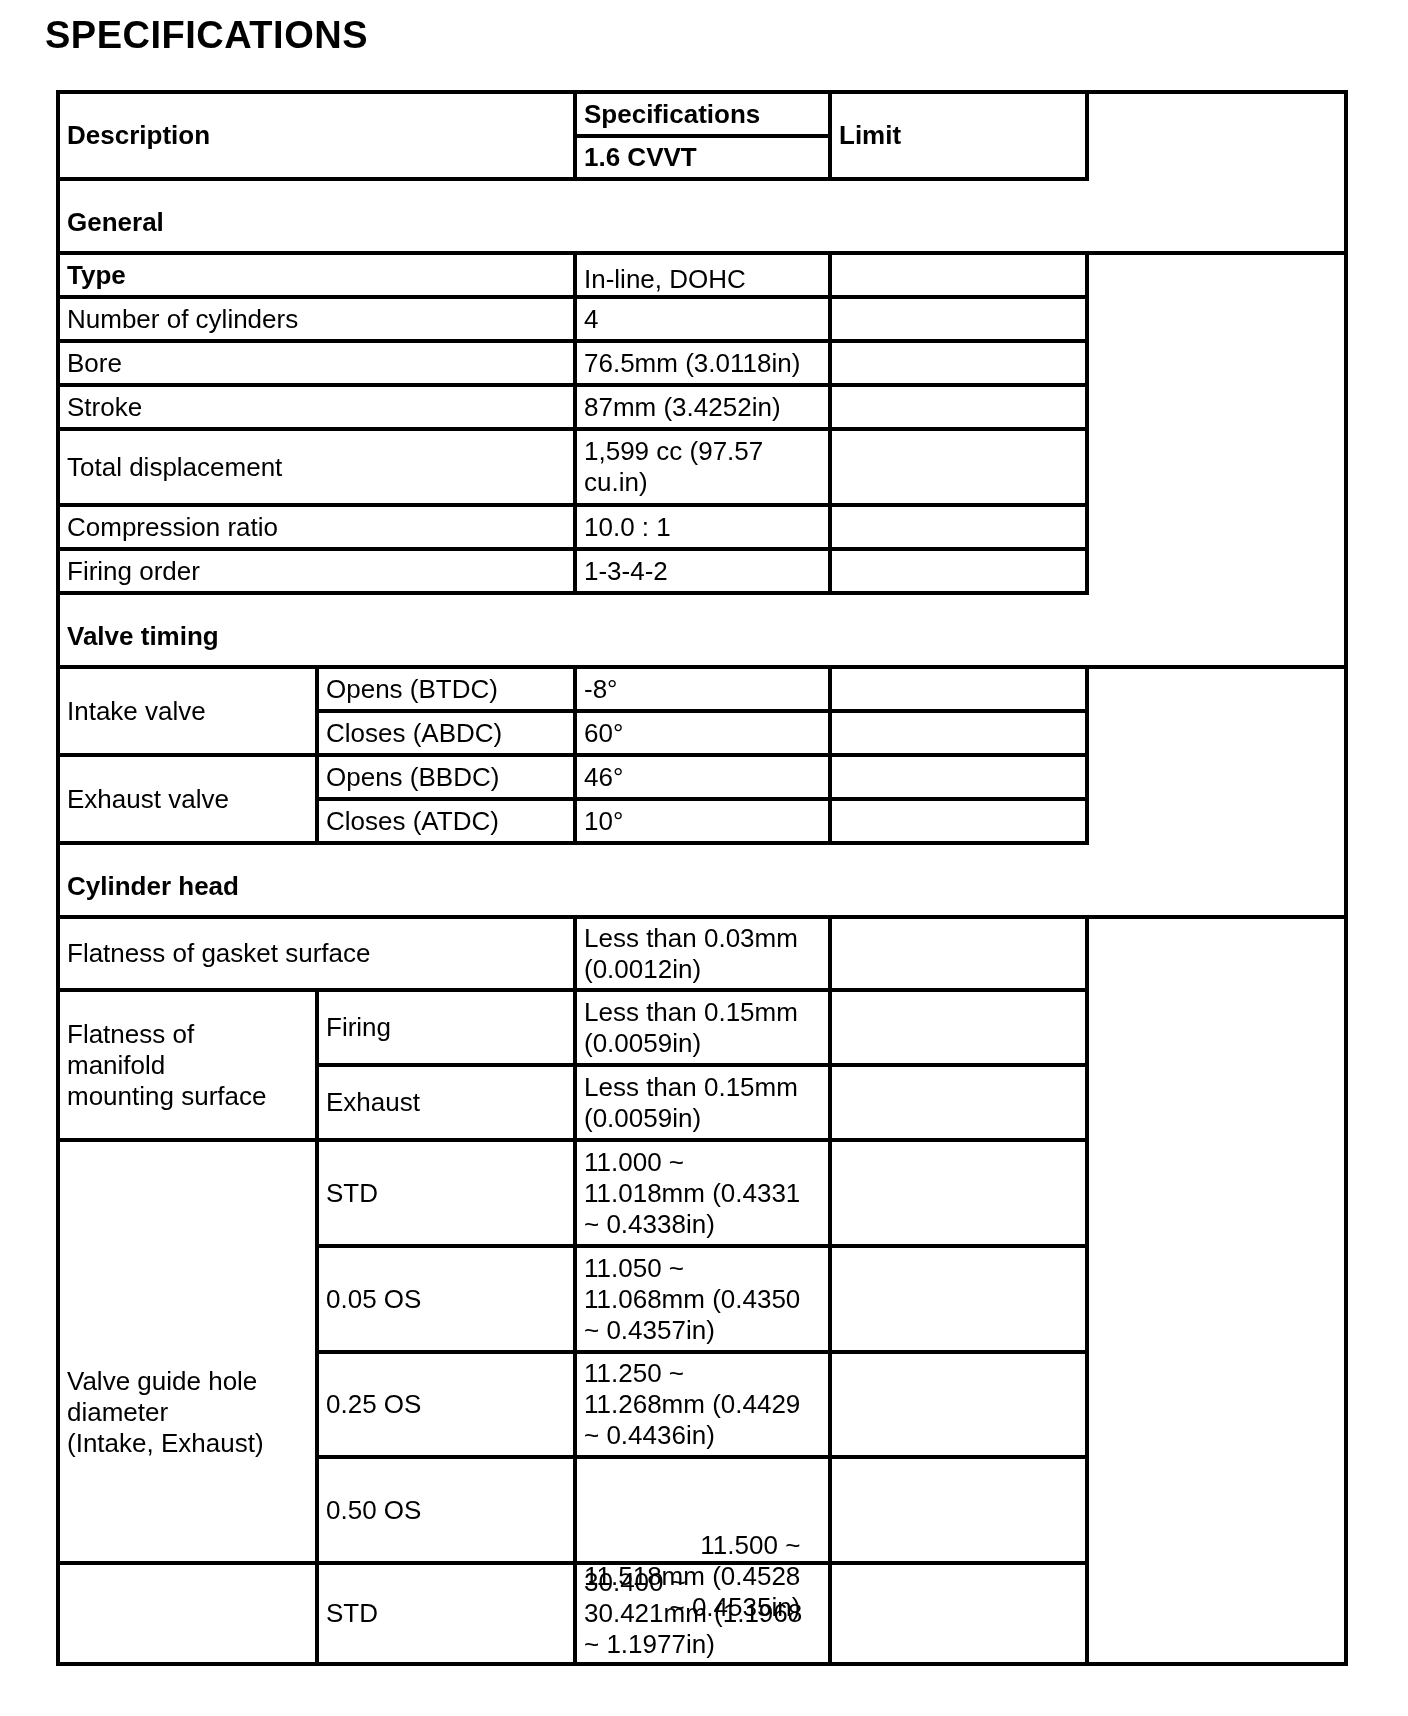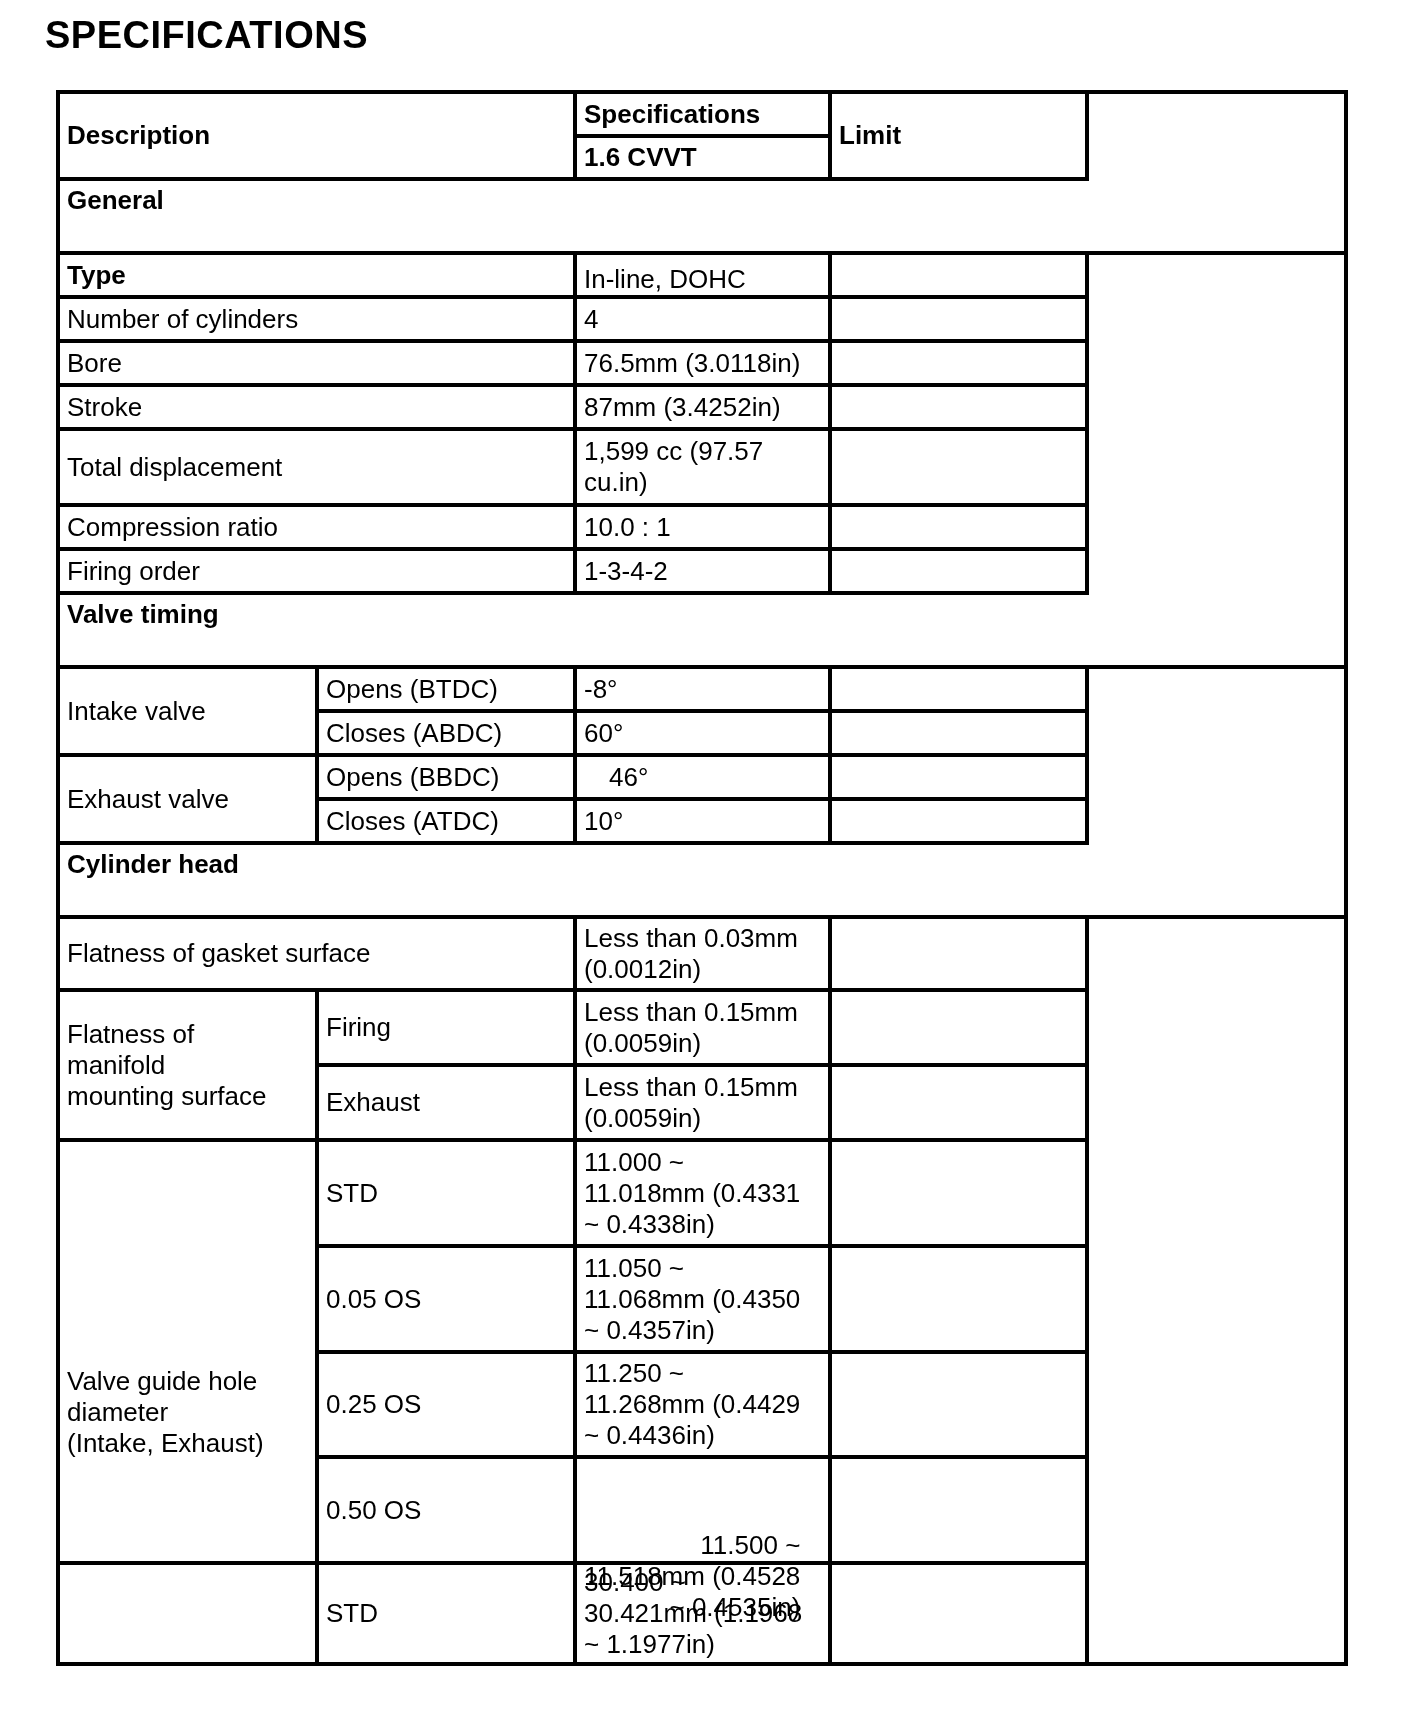--- a/index.html
+++ b/index.html
@@ -5,21 +5,21 @@
   html, body { margin:0; padding:0; background:#ffffff; }
   body { width:1408px; height:1716px; position:relative; overflow:hidden;
          font-family:"Liberation Sans", sans-serif; color:#000; }
   .title { position:absolute; left:45px; top:14px; font-size:38px; font-weight:bold; letter-spacing:0.5px; }
   .ln { position:absolute; background:#000; }
   .h { height:4px; }
   .v { width:4px; }
   .cell { position:absolute; display:flex; align-items:center; padding-left:7px;
           font-size:26px; line-height:31px; box-sizing:border-box; white-space:pre-line; }
   .bold { font-weight:bold; }
-  .top { align-items:flex-start; padding-top:4px; }
+  .top { align-items:flex-start; padding-top:26px; }
 </style>
 </head>
 <body>
 
 <div class="title">SPECIFICATIONS</div>
 
 <div id="table">
     <div class="ln h" style="left: 56px; width: 1292px; top: 90px;"></div>
     <div class="ln v" style="left: 56px; top: 90px; height: 1576px;"></div>
     <div class="ln v" style="left: 1344px; top: 90px; height: 1576px;"></div>
@@ -73,21 +73,21 @@
     <div class="cell" style="left: 60px; width: 255px; top: 757px; height: 84px;">Exhaust valve</div>
     <div class="cell" style="left: 319px; width: 218px; top: 669px; height: 40px;">Opens (BTDC)</div>
     <div class="cell" style="left: 577px; width: 251px; top: 669px; height: 40px;">-8°</div>
     <div class="cell" style="left: 832px; width: 253px; top: 669px; height: 40px;"></div>
     <div class="ln h" style="left: 315px; width: 774px; top: 709px;"></div>
     <div class="cell" style="left: 319px; width: 254px; top: 713px; height: 40px;">Closes (ABDC)</div>
     <div class="cell" style="left: 577px; width: 251px; top: 713px; height: 40px;">60°</div>
     <div class="cell" style="left: 832px; width: 253px; top: 713px; height: 40px;"></div>
     <div class="ln h" style="left: 56px; width: 1033px; top: 753px;"></div>
     <div class="cell" style="left: 319px; width: 254px; top: 757px; height: 40px;">Opens (BBDC)</div>
-    <div class="cell" style="left: 577px; width: 251px; top: 757px; height: 40px; margin-left: 25px;">46°</div>
+    <div class="cell" style="left: 577px; width: 251px; top: 757px; height: 40px;">46°</div>
     <div class="cell" style="left: 832px; width: 253px; top: 757px; height: 40px;"></div>
     <div class="ln h" style="left: 315px; width: 774px; top: 797px;"></div>
     <div class="cell" style="left: 319px; width: 254px; top: 801px; height: 40px;">Closes (ATDC)</div>
     <div class="cell" style="left: 577px; width: 251px; top: 801px; height: 40px;">10°</div>
     <div class="cell" style="left: 832px; width: 253px; top: 801px; height: 40px;"></div>
     <div class="ln h" style="left: 56px; width: 1033px; top: 841px;"></div>
     <div class="ln v" style="left: 315px; top: 665px; height: 180px;"></div>
     <div class="ln v" style="left: 573px; top: 665px; height: 180px;"></div>
     <div class="ln v" style="left: 828px; top: 665px; height: 180px;"></div>
     <div class="ln v" style="left: 1085px; top: 665px; height: 180px;"></div>

